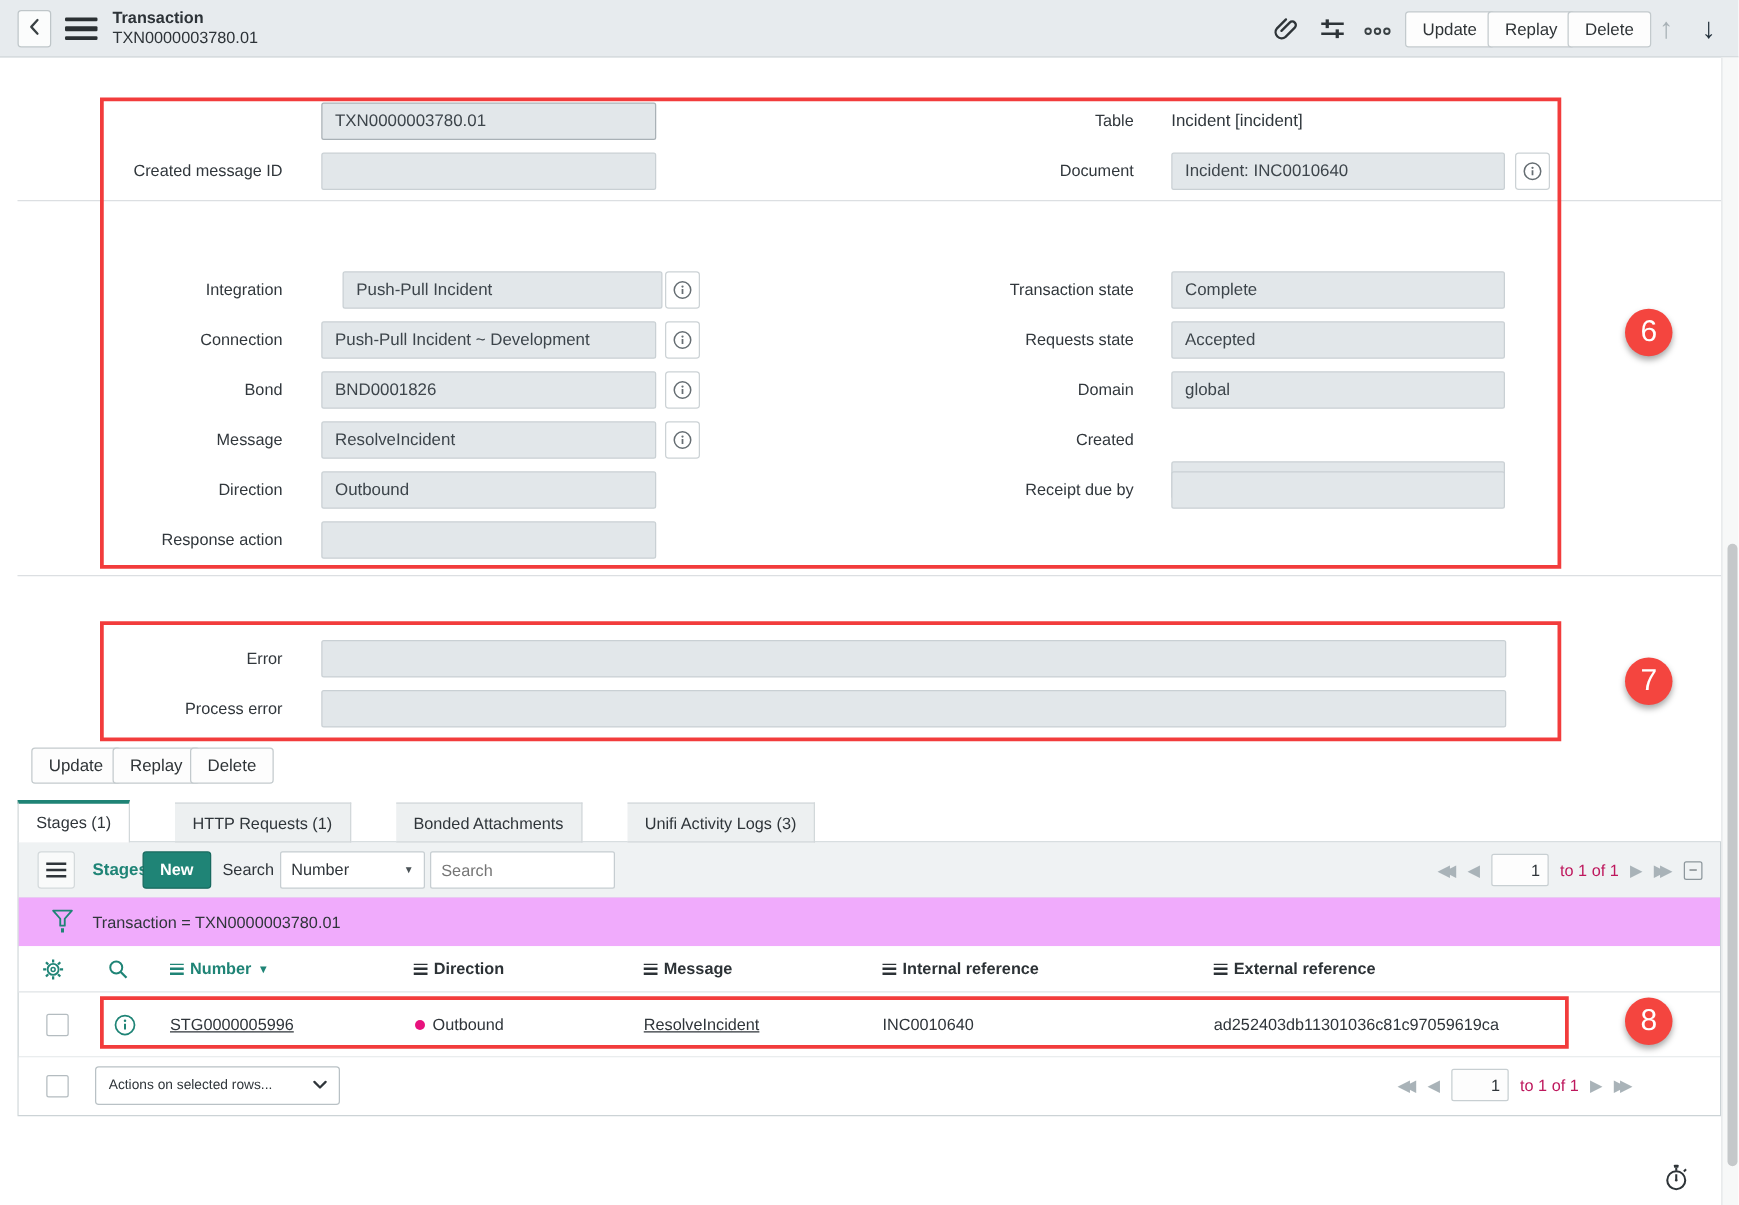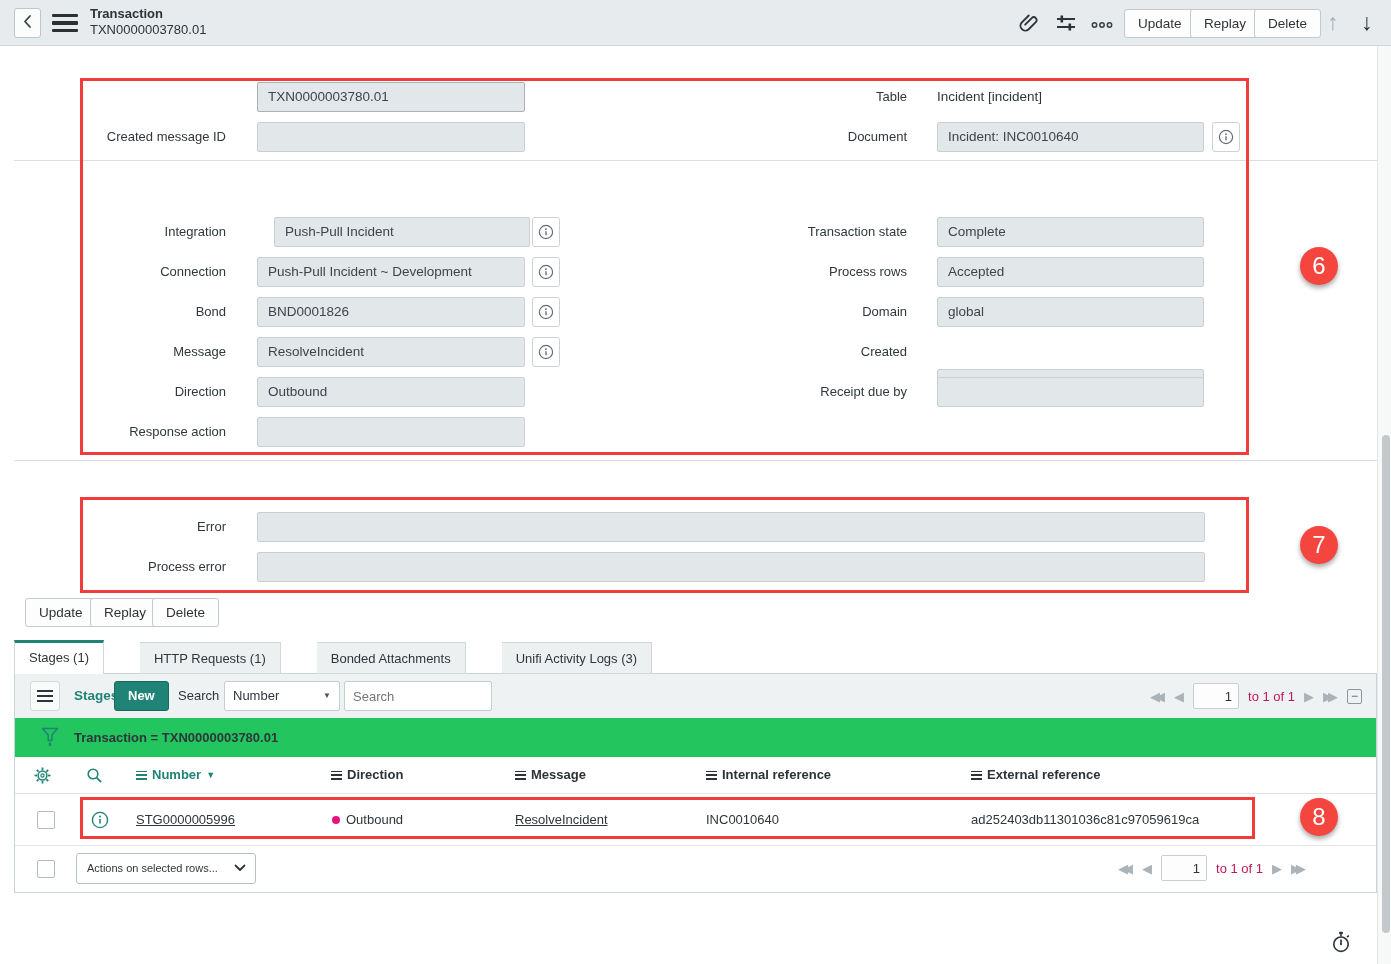--- a/index.html
+++ b/index.html
@@ -64,36 +64,36 @@
   .srchinput{position:absolute;left:329px;top:7px;width:148px;height:30px;border:1px solid #c6cdd1;border-radius:2px;
              box-sizing:border-box;padding:0 8px;font-family:inherit;font-size:13px;color:#2f353a;}
   .pager{position:absolute;right:14px;top:0;height:44px;display:flex;align-items:center;gap:9px;}
   .pgar{color:#a9b3b8;font-size:13px;}
   .dbl{letter-spacing:-5px;padding-right:5px;}
   .pginput{width:46px;height:26px;border:1px solid #c8cfd2;border-radius:2px;box-sizing:border-box;
            text-align:right;padding:0 6px;font-family:inherit;font-size:13px;color:#2f353a;background:#fdfdfd;}
   .pgrange{color:#be185d;}
   .collapsebox{width:15px;height:15px;border:1px solid #8d979c;border-radius:2px;color:#5a6368;font-size:12px;
                line-height:13px;text-align:center;box-sizing:border-box;}
-  .lfilter{position:absolute;left:0;top:44px;right:0;height:39px;background:#22c55e;font-weight:bold;}
+  .lfilter{position:absolute;left:0;top:44px;right:0;height:39px;background:#f0abfc;}
   .lfilter .ftext{position:absolute;left:59px;top:0;line-height:39px;color:#2f353a;}
   .lhead{position:absolute;left:0;top:83px;right:0;height:37px;background:#fff;border-bottom:1px solid #e0e4e6;box-sizing:border-box;}
   .colh{position:absolute;top:0;line-height:36px;font-weight:600;color:#2c3236;white-space:nowrap;display:flex;align-items:center;gap:5px;height:36px;}
   .colh.teal{color:#1f8476;}
   .ctx{width:11px;height:9px;display:inline-flex;flex-direction:column;justify-content:space-between;}
   .ctx i{height:1.6px;background:#2c3236;display:block;}
   .ctx.teal i{background:#1f8476;}
   .sortcaret{font-size:9px;}
   .lrow{position:absolute;left:0;top:120px;right:0;height:52px;border-bottom:1px solid #e3e7e9;box-sizing:border-box;}
   .cb{position:absolute;width:18px;height:18px;background:#fff;border:1px solid #b4bcc0;border-radius:2px;box-sizing:border-box;}
   .cell{position:absolute;top:0;line-height:52px;white-space:nowrap;color:#2f353a;}
   .cell a{color:#2f353a;text-decoration:underline;}
   .dot{position:absolute;width:8px;height:8px;border-radius:50%;background:#e8127d;top:22px;}
   .lfoot{position:absolute;left:0;top:172px;right:0;height:46px;background:#fff;}
-  .actsel{position:absolute;left:61px;top:7px;width:180px;height:31px;background:#fff;border:1px solid #b9c1c5;
+  .actsel{position:absolute;left:61px;top:7px;width:196px;height:31px;background:#fff;border:1px solid #b9c1c5;
           border-radius:3px;box-sizing:border-box;line-height:29px;padding:0 10px;font-size:11px;color:#2f353a;}
   .actsel svg{position:absolute;right:9px;top:10px;}
 
   
   .sbtrack{position:absolute;left:1377px;top:46px;width:14px;height:918px;background:#f7f8f8;border-left:1px solid #e4e6e7;box-sizing:border-box;z-index:4;}
   .sbthumb{position:absolute;left:4px;top:389px;width:8px;height:498px;background:#c5c8ca;border-radius:4px;}
   .stopwatch{position:absolute;left:1330px;top:930px;}
 </style>
 </head>
 <body>
@@ -204,21 +204,21 @@
   </div>
 
   <div class="lbl" style="left:0;top:377px;">Direction</div>
   <div class="field" style="left:257px;top:377px;width:268px;">Outbound</div>
 
   <div class="lbl" style="left:0;top:417px;">Response action</div>
   <div class="field" style="left:257px;top:417px;width:268px;"></div>
 
   <div class="lbl r" style="top:217px;">Transaction state</div>
   <div class="field" style="left:937px;top:217px;width:267px;">Complete</div>
-  <div class="lbl r" style="top:257px;">Process rows</div>
+  <div class="lbl r" style="top:257px;">Requests state</div>
   <div class="field" style="left:937px;top:257px;width:267px;">Accepted</div>
   <div class="lbl r" style="top:297px;">Domain</div>
   <div class="field" style="left:937px;top:297px;width:267px;">global</div>
   <div class="lbl r" style="top:337px;">Created</div>
   <div class="field" style="left:937px;top:337px;width:267px;margin-top:32px;">20-07-2021 12:13:21</div>
   <div class="lbl r" style="top:377px;">Receipt due by</div>
   <div class="field" style="left:937px;top:377px;width:267px;"></div>
 
   <div class="divider" style="top:460px;"></div>
 

